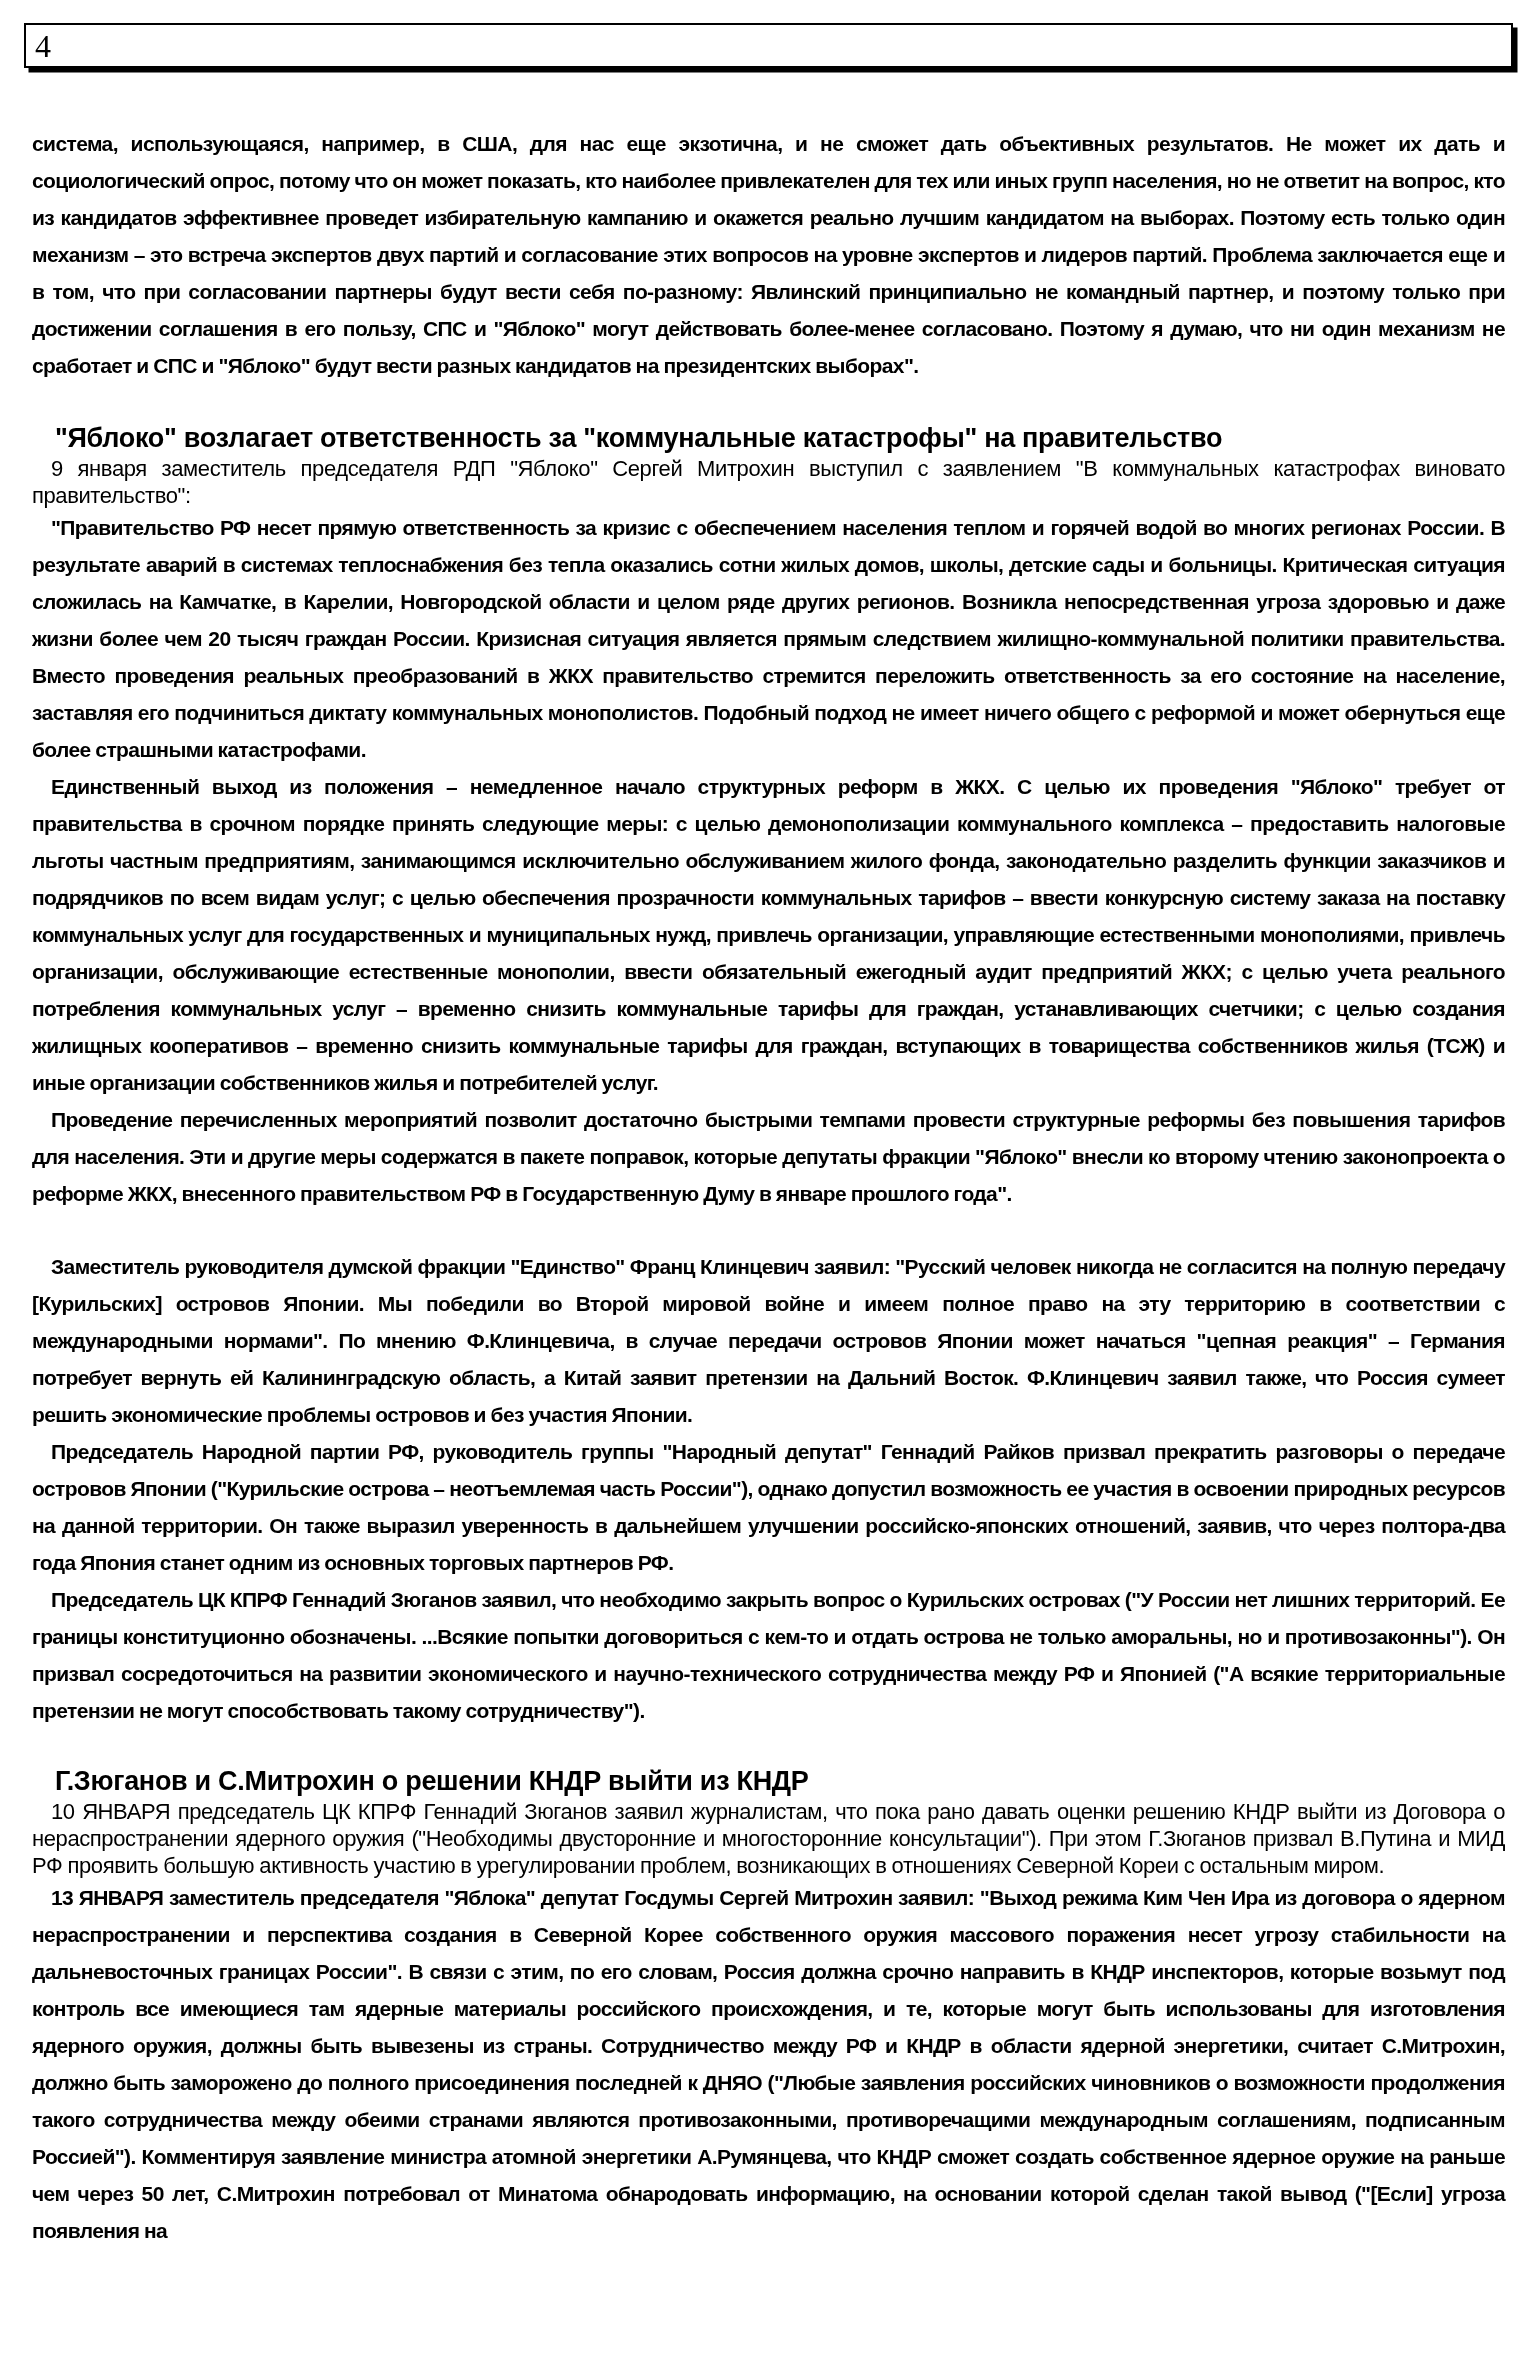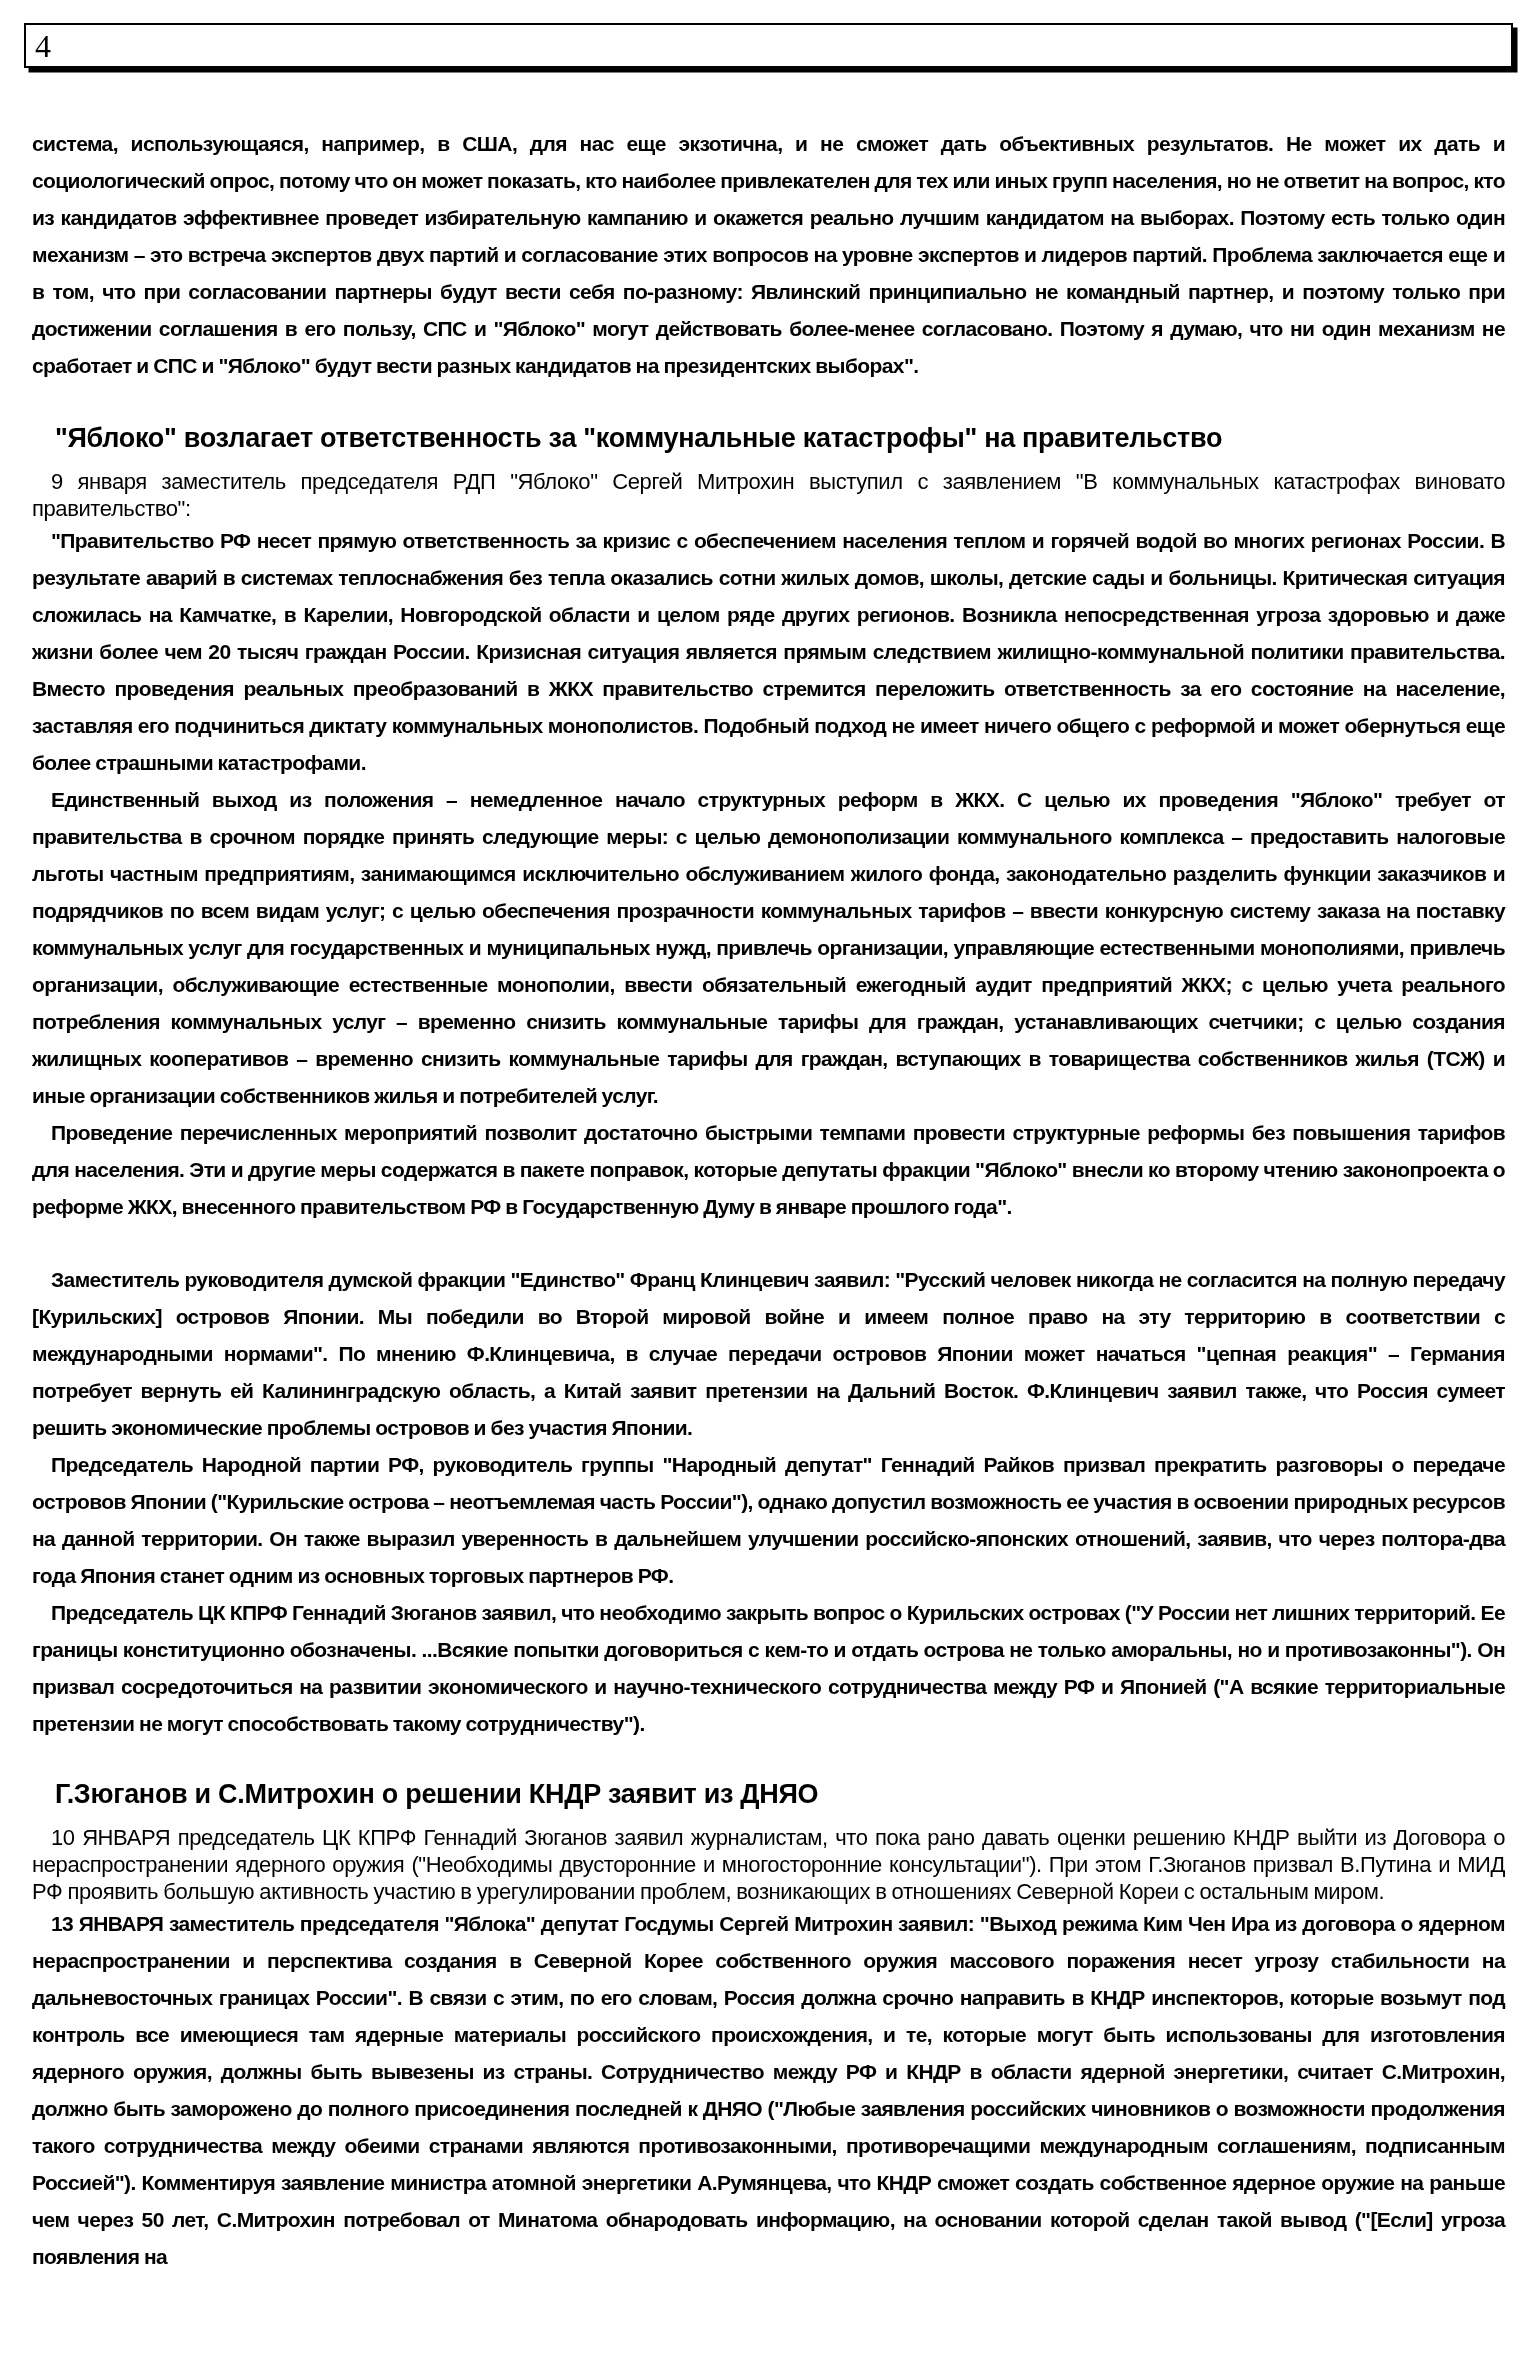--- a/index.html
+++ b/index.html
@@ -66,21 +66,21 @@
   h2 {
     margin: 0;
     padding-left: 23px;
     font-size: 27px;
     line-height: 33px;
     font-weight: bold;
     letter-spacing: -0.3px;
   }
   .section { margin-top: 36px; }
   .section.first { margin-top: 38px; }
-  .lead-wrap { margin-top: 13px; }
+  .lead-wrap { margin-top: 0; }
 </style>
 </head>
 <body>
 
 <div class="page-header">
   <span class="page-number">4</span>
 </div>
 
 <div class="content">
 
@@ -96,21 +96,21 @@
     <p class="bold indent">Проведение перечисленных мероприятий позволит достаточно быстрыми темпами провести структурные реформы без повышения тарифов для населения. Эти и другие меры содержатся в пакете поправок, которые депутаты фракции "Яблоко" внесли ко второму чтению законопроекта о реформе ЖКХ, внесенного правительством РФ в Государственную Думу в январе прошлого года".</p>
   </div>
 
   <div class="section">
     <p class="bold indent">Заместитель руководителя думской фракции "Единство" Франц Клинцевич заявил: "Русский человек никогда не согласится на полную передачу [Курильских] островов Японии. Мы победили во Второй мировой войне и имеем полное право на эту территорию в соответствии с международными нормами". По мнению Ф.Клинцевича, в случае передачи островов Японии может начаться "цепная реакция" – Германия потребует вернуть ей Калининградскую область, а Китай заявит претензии на Дальний Восток. Ф.Клинцевич заявил также, что Россия сумеет решить экономические проблемы островов и без участия Японии.</p>
     <p class="bold indent">Председатель Народной партии РФ, руководитель группы "Народный депутат" Геннадий Райков призвал прекратить разговоры о передаче островов Японии ("Курильские острова – неотъемлемая часть России"), однако допустил возможность ее участия в освоении природных ресурсов на данной территории. Он также выразил уверенность в дальнейшем улучшении российско-японских отношений, заявив, что через полтора-два года Япония станет одним из основных торговых партнеров РФ.</p>
     <p class="bold indent">Председатель ЦК КПРФ Геннадий Зюганов заявил, что необходимо закрыть вопрос о Курильских островах ("У России нет лишних территорий. Ее границы конституционно обозначены. ...Всякие попытки договориться с кем-то и отдать острова не только аморальны, но и противозаконны"). Он призвал сосредоточиться на развитии экономического и научно-технического сотрудничества между РФ и Японией ("А всякие территориальные претензии не могут способствовать такому сотрудничеству").</p>
   </div>
 
   <div class="section">
-    <h2>Г.Зюганов и С.Митрохин о решении КНДР заявит из ДНЯО</h2>
+    <h2>Г.Зюганов и С.Митрохин о решении КНДР выйти из КНДР</h2>
     <div class="lead-wrap">
       <p class="lead indent">10 ЯНВАРЯ председатель ЦК КПРФ Геннадий Зюганов заявил журналистам, что пока рано давать оценки решению КНДР выйти из Договора о нераспространении ядерного оружия ("Необходимы двусторонние и многосторонние консультации"). При этом Г.Зюганов призвал В.Путина и МИД РФ проявить большую активность участию в урегулировании проблем, возникающих в отношениях Северной Кореи с остальным миром.</p>
     </div>
     <p class="bold indent">13 ЯНВАРЯ заместитель председателя "Яблока" депутат Госдумы Сергей Митрохин заявил: "Выход режима Ким Чен Ира из договора о ядерном нераспространении и перспектива создания в Северной Корее собственного оружия массового поражения несет угрозу стабильности на дальневосточных границах России". В связи с этим, по его словам, Россия должна срочно направить в КНДР инспекторов, которые возьмут под контроль все имеющиеся там ядерные материалы российского происхождения, и те, которые могут быть использованы для изготовления ядерного оружия, должны быть вывезены из страны. Сотрудничество между РФ и КНДР в области ядерной энергетики, считает С.Митрохин, должно быть заморожено до полного присоединения последней к ДНЯО ("Любые заявления российских чиновников о возможности продолжения такого сотрудничества между обеими странами являются противозаконными, противоречащими международным соглашениям, подписанным Россией"). Комментируя заявление министра атомной энергетики А.Румянцева, что КНДР сможет создать собственное ядерное оружие на раньше чем через 50 лет, С.Митрохин потребовал от Минатома обнародовать информацию, на основании которой сделан такой вывод ("[Если] угроза появления на</p>
   </div>
 
 </div>
 
 
 </body></html>

